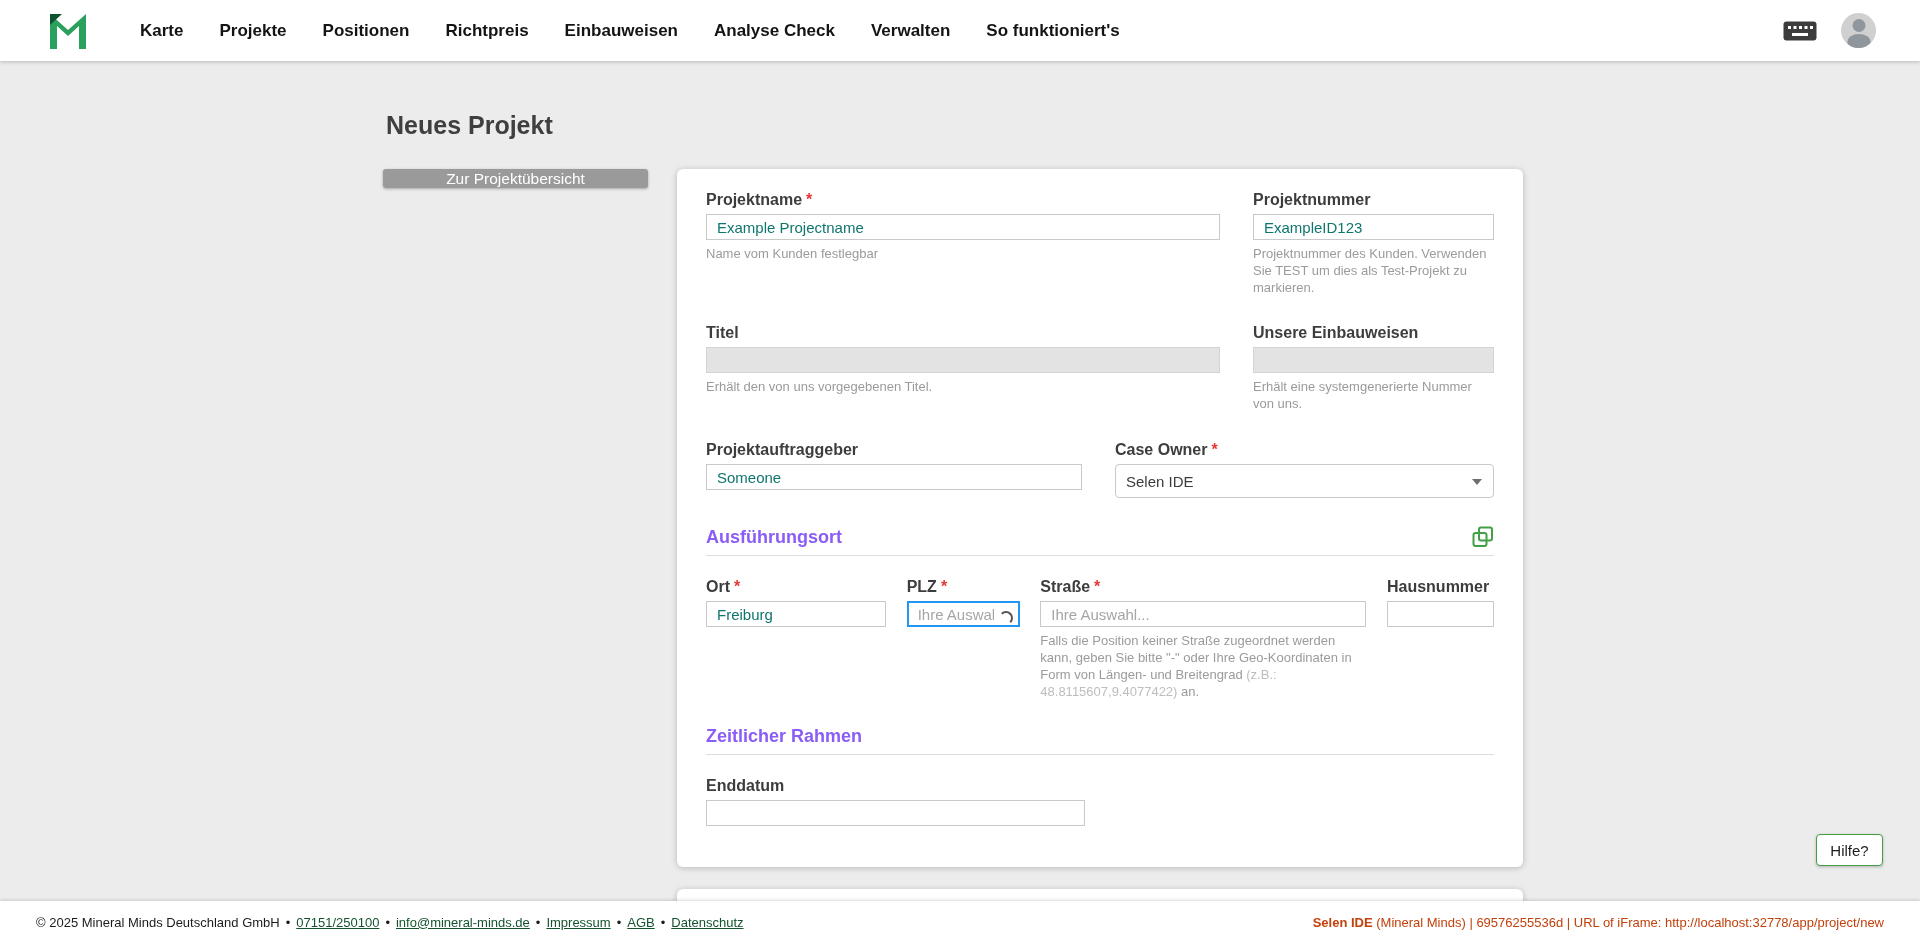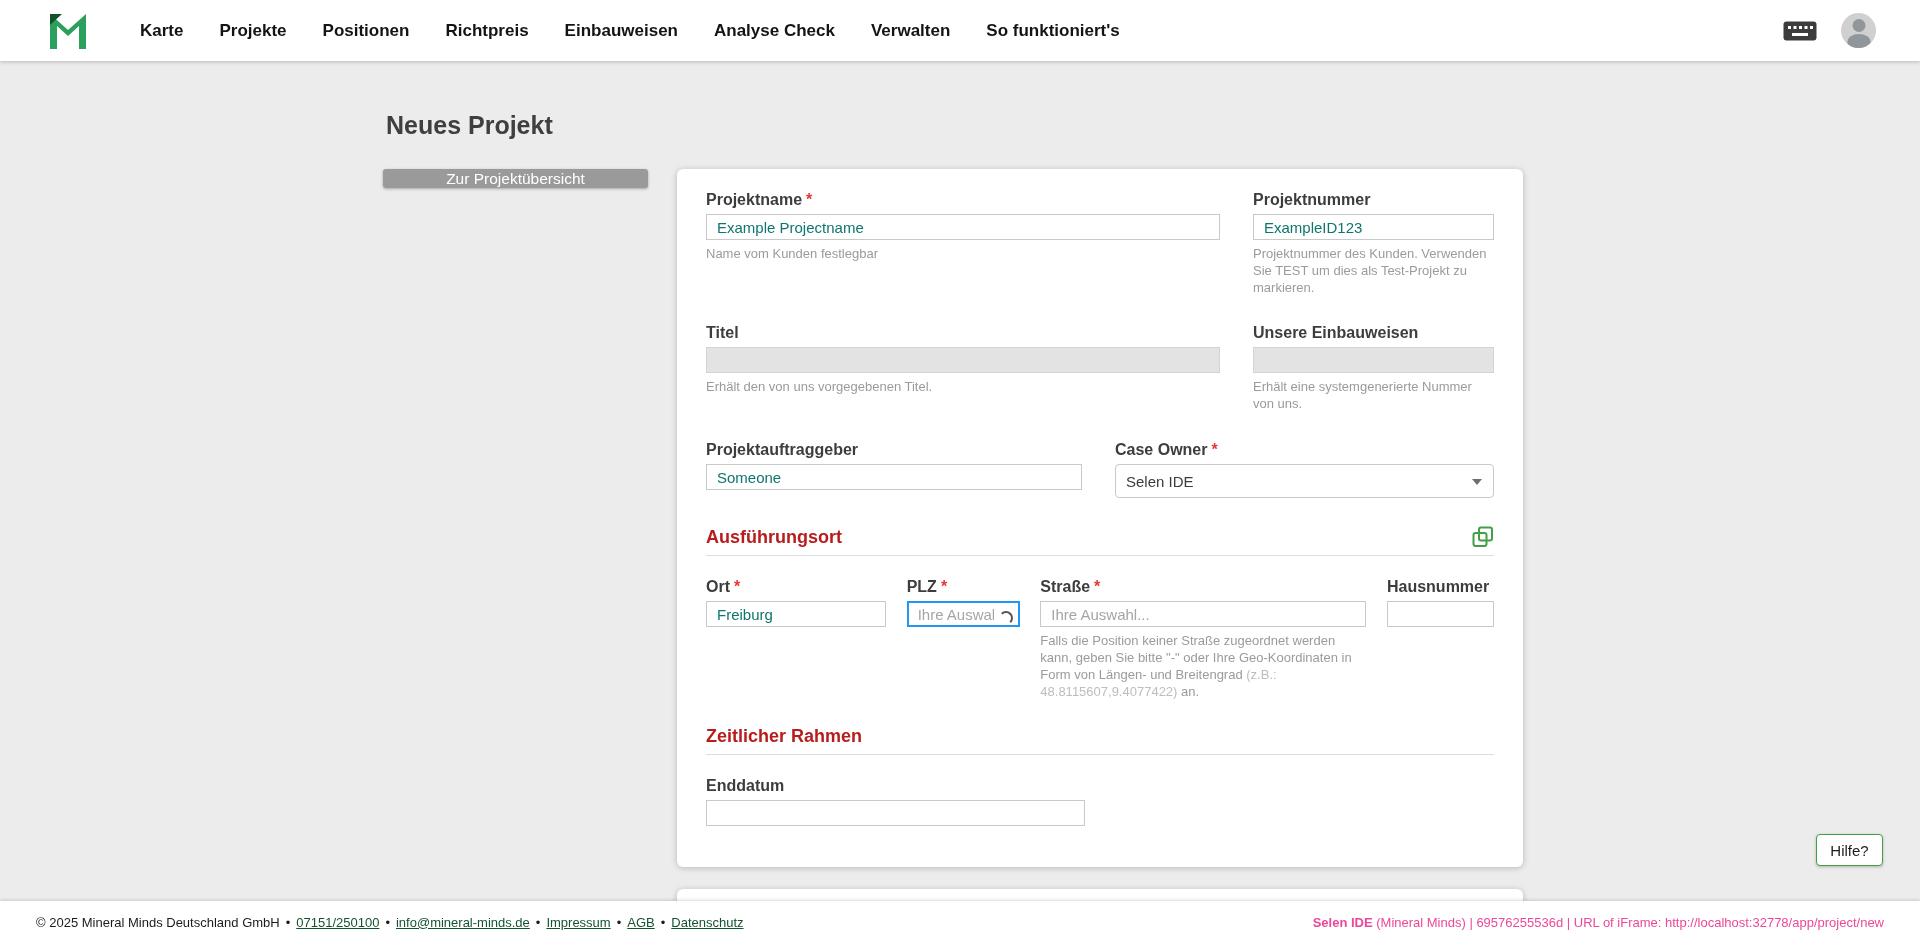--- a/index.html
+++ b/index.html
@@ -101,41 +101,41 @@
     border-radius: 4px; background: #fff; display: flex; align-items: center;
     padding: 0 28px 0 10px; font-size: 15px; color: #3c3c3c; cursor: pointer;
   }
   .caret {
     position: absolute; right: 11px; top: 14px; width: 0; height: 0;
     border-left: 5px solid transparent; border-right: 5px solid transparent;
     border-top: 6px solid #6e6e6e;
   }
 
   .section-head { display: flex; justify-content: space-between; align-items: center; }
-  .section-title { margin: 0; font-size: 18px; font-weight: 700; color: #b91c1c; line-height: 21px; }
+  .section-title { margin: 0; font-size: 18px; font-weight: 700; color: #8b5cf6; line-height: 21px; }
   .copy-icon { width: 22px; height: 22px; display: block; cursor: pointer; }
   .hr { border-top: 1px solid #dedede; margin: 7px 0 22px 0; }
 
   .help-btn {
     position: absolute; left: 1816px; top: 773px; width: 67px; height: 32px;
     background: #fff; border: 1px solid #43a047; border-radius: 4px;
     font-size: 15px; color: #1c1c1c; font-family: inherit; cursor: pointer;
     box-shadow: 0 1px 3px rgba(0,0,0,.25);
   }
 
   
   .footer {
     position: absolute; left: 0; right: 0; bottom: 0; height: 42px;
     background: #fff; display: flex; align-items: center; justify-content: space-between;
     padding: 0 36px; box-shadow: 0 -1px 3px rgba(0,0,0,.15); z-index: 10;
   }
   .f-left { display: flex; align-items: center; gap: 6px; font-size: 13px; color: #1c1c1c; white-space: nowrap; }
   .f-link { color: #14532d; text-decoration: underline; cursor: pointer; }
   .f-sep { color: #1c1c1c; }
-  .f-right { font-size: 13px; color: #ec4899; white-space: nowrap; }
+  .f-right { font-size: 13px; color: #c2410c; white-space: nowrap; }
   .f-right .bold { font-weight: 700; }
 </style>
 </head>
 <body>
 
 <header class="navbar">
   <svg class="logo" viewBox="0 0 44 40" xmlns="http://www.w3.org/2000/svg">
     <polygon fill="#2aa05c" points="4,38 11,38 11,15 22,25 33,15 33,38 40,38 40,3 22,19 4,3"></polygon>
     <polygon fill="#11532e" points="4,3 16,3 4,14"></polygon>
   </svg>

